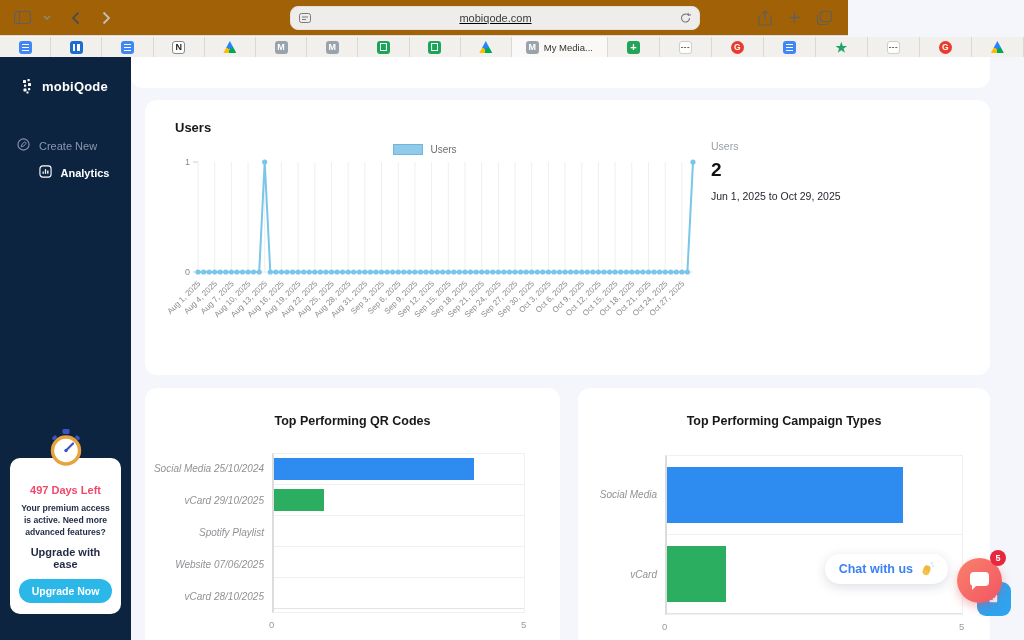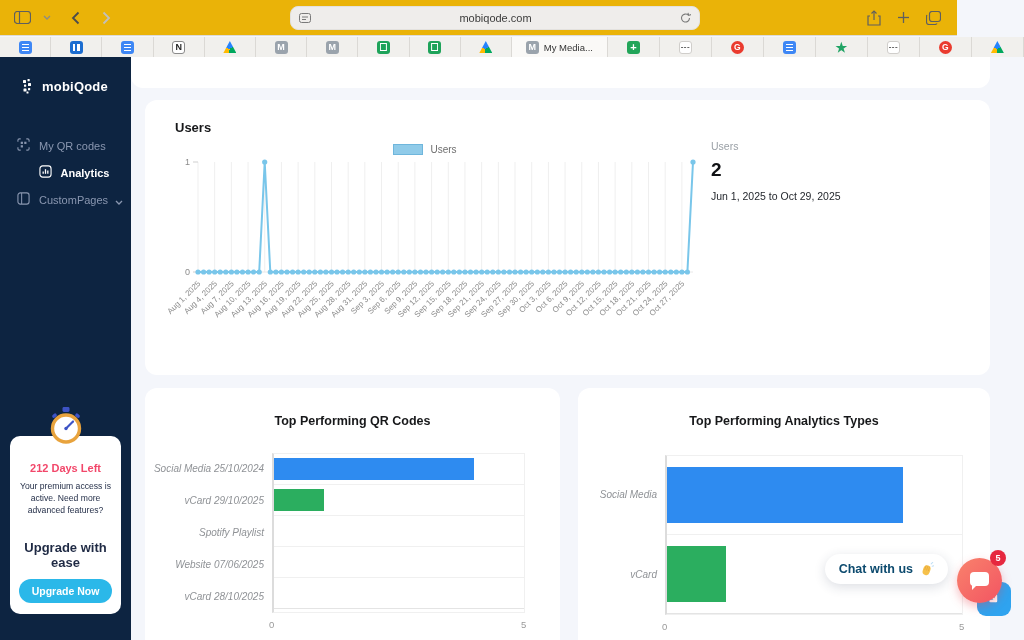--- a/index.html
+++ b/index.html
@@ -1,22 +1,22 @@
 <!DOCTYPE html>
 <html><head>
 <meta charset="utf-8">
 <style>
   * { box-sizing: border-box; margin: 0; padding: 0; }
   html,body { width:1024px; height:640px; overflow:hidden;
     font-family:"Liberation Sans", sans-serif; background:#F4F6FB; }
 
   
-  .toolbar { position:fixed; top:0; left:0; width:957px; height:36px;
-    background:#eab308; border-bottom:1px solid #DDDBD8;
-    display:flex; align-items:center; z-index:50; }
+  .toolbar { position:fixed; top:0; left:0; width:848px; height:36px;
+    background:#a16207; border-bottom:1px solid #DDDBD8;
+    display:flex; align-items:center; z-index:50;text-decoration:underline; }
   .tb-left { display:flex; align-items:center; gap:12px; padding-left:14px; width:290px; }
   .tb-right { display:flex; align-items:center; gap:16px; padding-right:16px; margin-left:auto; }
   .tb-icon { display:flex; align-items:center; justify-content:center; color:#5f5f5f; }
   .tb-icon svg { display:block; }
   .url-pill { width:410px; height:24px; background:#EFEDEB; border:1px solid #E3E1DE;
     border-radius:8px; display:flex; align-items:center; padding:0 8px;
     font-size:11px; color:#3c3c3c; }
   .url-pill .url-text { flex:1; text-align:center; }
   .tab-strip { position:fixed; top:37px; left:0; width:1024px; height:20px;
     background:#ECEAE7; display:flex; z-index:50; border-bottom:1px solid #D6D4D0; }
@@ -54,22 +54,22 @@
   .nav-item { display:flex; align-items:center; gap:9px; padding:6px 0 6px 17px;
     color:#8A97B0; font-size:11px; cursor:pointer; position:relative; }
   .nav-item.active { color:#ffffff; font-weight:bold;justify-content:center; }
   .nav-item svg { flex:none; }
   .nav-chevron { position:absolute; right:8px; top:9px; }
 
   .promo { position:absolute; left:10px; width:111px; bottom:26px; background:#fff;
     border-radius:10px; padding:26px 7px 11px; text-align:center; }
   .promo-timer { position:absolute; left:50%; transform:translateX(-50%); top:-29px; }
   .promo-days { color:#F2476A; font-weight:bold; font-size:11px; margin-bottom:6px; }
-  .promo-body { font-size:8.6px; color:#1F2A44; line-height:1.4; font-weight:normal; }
-  .promo-sub { font-size:13px; color:#1F2A44; margin-top:24px; font-weight:bold; }
+  .promo-body { font-size:8.6px; color:#1F2A44; line-height:1.4; font-weight:bold; }
+  .promo-sub { font-size:11px; color:#1F2A44; margin-top:8px; font-weight:bold; }
   .promo-btn { margin-top:9px; background:#2BB8E9; color:#fff; border:none;
     border-radius:14px; font-size:10.5px; font-weight:bold; padding:6px 13px; cursor:pointer; }
 
   .main { position:fixed; top:57px; left:131px; width:893px; height:583px;
     background:#F4F6FB; }
   .header-strip { position:absolute; left:0; top:0; width:859px; height:31px;
     background:#fff; border-radius:0 0 12px 12px; }
   .card { position:absolute; background:#fff; border-radius:12px; }
   .users-card  { left:14px; top:43px; width:845px; height:275px; }
   .qr-card     { left:14px; top:331px; width:415px; height:300px; }
@@ -92,21 +92,21 @@
   .bar-row { position:relative; border-bottom:1px solid #F0F0F0; }
   .bar-row:last-child { border-bottom:1px solid #E4E4E4; }
   .bar-fill { position:absolute; left:0; }
   .bar-cat-label { position:absolute; text-align:right; font-size:10px; color:#8F9296;font-style:italic; }
   .bar-tick { position:absolute; font-size:9.5px; color:#9A9A9A; }
 
   
   .chat-pill { position:fixed; right:76px; bottom:56px; height:30px; background:#fff;
     border-radius:16px; box-shadow:0 3px 12px rgba(40,50,80,.16); display:flex;
     align-items:center; gap:6px; padding:0 14px; font-size:12.5px; font-weight:bold;
-    color:#0c4a6e; z-index:40; cursor:pointer; }
+    color:#3b82f6; z-index:40; cursor:pointer; }
   .blue-tool { position:fixed; right:13px; bottom:24px; width:34px; height:34px;
     border-radius:9px; background:#2FA3EF; z-index:38; cursor:pointer; }
   .blue-tool svg { position:absolute; left:8px; top:8px; }
   .chat-btn { position:fixed; right:22px; bottom:37px; width:45px; height:45px;
     border-radius:50%; background:linear-gradient(135deg,#F9826C 0%,#F25562 100%);
     z-index:39; cursor:pointer; box-shadow:0 4px 10px rgba(230,70,80,.35); }
   .chat-bubble { position:absolute; left:13px; top:14px; width:19px; height:14px;
     background:#fff; border-radius:4px; }
   .chat-bubble:after { content:""; position:absolute; left:2px; bottom:-4px;
     border:4px solid transparent; border-top-color:#fff; border-left-color:#fff; }
@@ -264,60 +264,48 @@
           <rect x="0.5" y="9.5" width="3" height="3" rx="0.6"></rect>
           <rect x="5" y="9" width="2.2" height="2.2" rx="0.5"></rect>
           <rect x="3.5" y="12.5" width="2" height="2" rx="0.5"></rect>
         </g>
       </svg>
     <span>mobiQode</span>
   </div>
   <div class="nav">
       <div class="nav-item">
         <span><svg width="13" height="13" viewBox="0 0 14 14">
-            <path d="M1 4 V2.5 A1.5 1.5 0 0 1 2.5 1 H4 M10 1 h1.5 A1.5 1.5 0 0 1 13 2.5 V4 M13 10 v1.5 A1.5 1.5 0 0 1 11.5 13 H10 M4 13 H2.5 A1.5 1.5 0 0 1 1 11.5 V10" fill="none" stroke="currentColor" stroke-width="1.2"></path>
-            <rect x="4" y="4" width="2.4" height="2.4" fill="currentColor"></rect>
-            <rect x="7.8" y="4" width="2.4" height="2.4" fill="currentColor"></rect>
-            <rect x="4" y="7.8" width="2.4" height="2.4" fill="currentColor"></rect>
+            <circle cx="7" cy="7" r="6" fill="none" stroke="currentColor" stroke-width="1.2"></circle>
+            <path d="M4.5 9.5 l1 -3 3 -2.5 1.5 1.5 -2.5 3 -3 1z" fill="none" stroke="currentColor" stroke-width="1"></path>
           </svg></span>
-        <span>My QR codes</span>
+        <span>Create New</span>
       </div>
       <div class="nav-item active">
         <span><svg width="13" height="13" viewBox="0 0 14 14">
             <rect x="1" y="1" width="12" height="12" rx="3" fill="none" stroke="currentColor" stroke-width="1.2"></rect>
             <line x1="4.5" y1="9.5" x2="4.5" y2="7" stroke="currentColor" stroke-width="1.4"></line>
             <line x1="7" y1="9.5" x2="7" y2="4.5" stroke="currentColor" stroke-width="1.4"></line>
             <line x1="9.5" y1="9.5" x2="9.5" y2="6" stroke="currentColor" stroke-width="1.4"></line>
           </svg></span>
         <span>Analytics</span>
       </div>
-      <div class="nav-item">
-        <span><svg width="13" height="13" viewBox="0 0 14 14">
-            <rect x="1" y="1" width="12" height="12" rx="2.5" fill="none" stroke="currentColor" stroke-width="1.2"></rect>
-            <line x1="5" y1="1" x2="5" y2="13" stroke="currentColor" stroke-width="1.1"></line>
-          </svg></span>
-        <span>CustomPages</span>
-        <span class="nav-chevron"><svg width="8" height="5" viewBox="0 0 8 5">
-            <polyline points="1,1 4,4 7,1" fill="none" stroke="#8A97B0" stroke-width="1.3"></polyline>
-          </svg></span>
-      </div>
     </div>
 
   <div class="promo">
     <span class="promo-timer">
       <svg width="36" height="38" viewBox="0 0 36 38">
         <rect x="14.5" y="0" width="7" height="5" rx="1.4" fill="#3D53C5"></rect>
         <rect x="4" y="7" width="5" height="3.4" rx="1.6" fill="#3D53C5" transform="rotate(-40 6.5 8.7)"></rect>
         <rect x="27" y="7" width="5" height="3.4" rx="1.6" fill="#3D53C5" transform="rotate(40 29.5 8.7)"></rect>
         <circle cx="18" cy="21.5" r="13.5" fill="#fff" stroke="#E8A33D" stroke-width="3.4"></circle>
         <circle cx="18" cy="21.5" r="1.7" fill="#3D53C5"></circle>
         <line x1="18" y1="21.5" x2="25" y2="14.5" stroke="#3D53C5" stroke-width="2.2" stroke-linecap="round"></line>
       </svg>
     </span>
-    <div class="promo-days">212 Days Left</div>
+    <div class="promo-days">497 Days Left</div>
     <div class="promo-body">Your premium access is active. Need more advanced features?</div>
     <div class="promo-sub">Upgrade with ease</div>
     <button class="promo-btn">Upgrade Now</button>
   </div>
 </div>
 
 <div class="main">
   <div class="header-strip"></div>
 
   <div class="card users-card">
@@ -509,21 +497,21 @@
         <div class="bar-cat-label" style="left: 0px; width: 119px; top: 107px;">vCard 29/10/2025</div>
         <div class="bar-cat-label" style="left: 0px; width: 119px; top: 139px;">Spotify Playlist</div>
         <div class="bar-cat-label" style="left: 0px; width: 119px; top: 171px;">Website 07/06/2025</div>
         <div class="bar-cat-label" style="left: 0px; width: 119px; top: 203px;">vCard 28/10/2025</div>
         <div class="bar-tick" style="left: 124px; top: 231px;">0</div>
         <div class="bar-tick" style="left: 376px; top: 231px;">5</div>
       </div>
   </div>
 
   <div class="card camp-card">
-    <div class="bar-title">Top Performing Analytics Types</div>
+    <div class="bar-title">Top Performing Campaign Types</div>
     <div id="bar-chart-2">
         <div class="bar-track-wrap" style="left: 87px; top: 67px; width: 298px; height: 160px;">
           <div class="bar-row" style="height: 79px;">
             <div class="bar-fill" style="width: 80%; height: 56px; top: 11px; background: rgb(46, 139, 240);"></div>
           </div>
           <div class="bar-row" style="height: 79px;">
             <div class="bar-fill" style="width: 20%; height: 56px; top: 11px; background: rgb(43, 174, 95);"></div>
           </div>
         </div>
         <div class="bar-cat-label" style="left: 0px; width: 79px; top: 101px;">Social Media</div>

